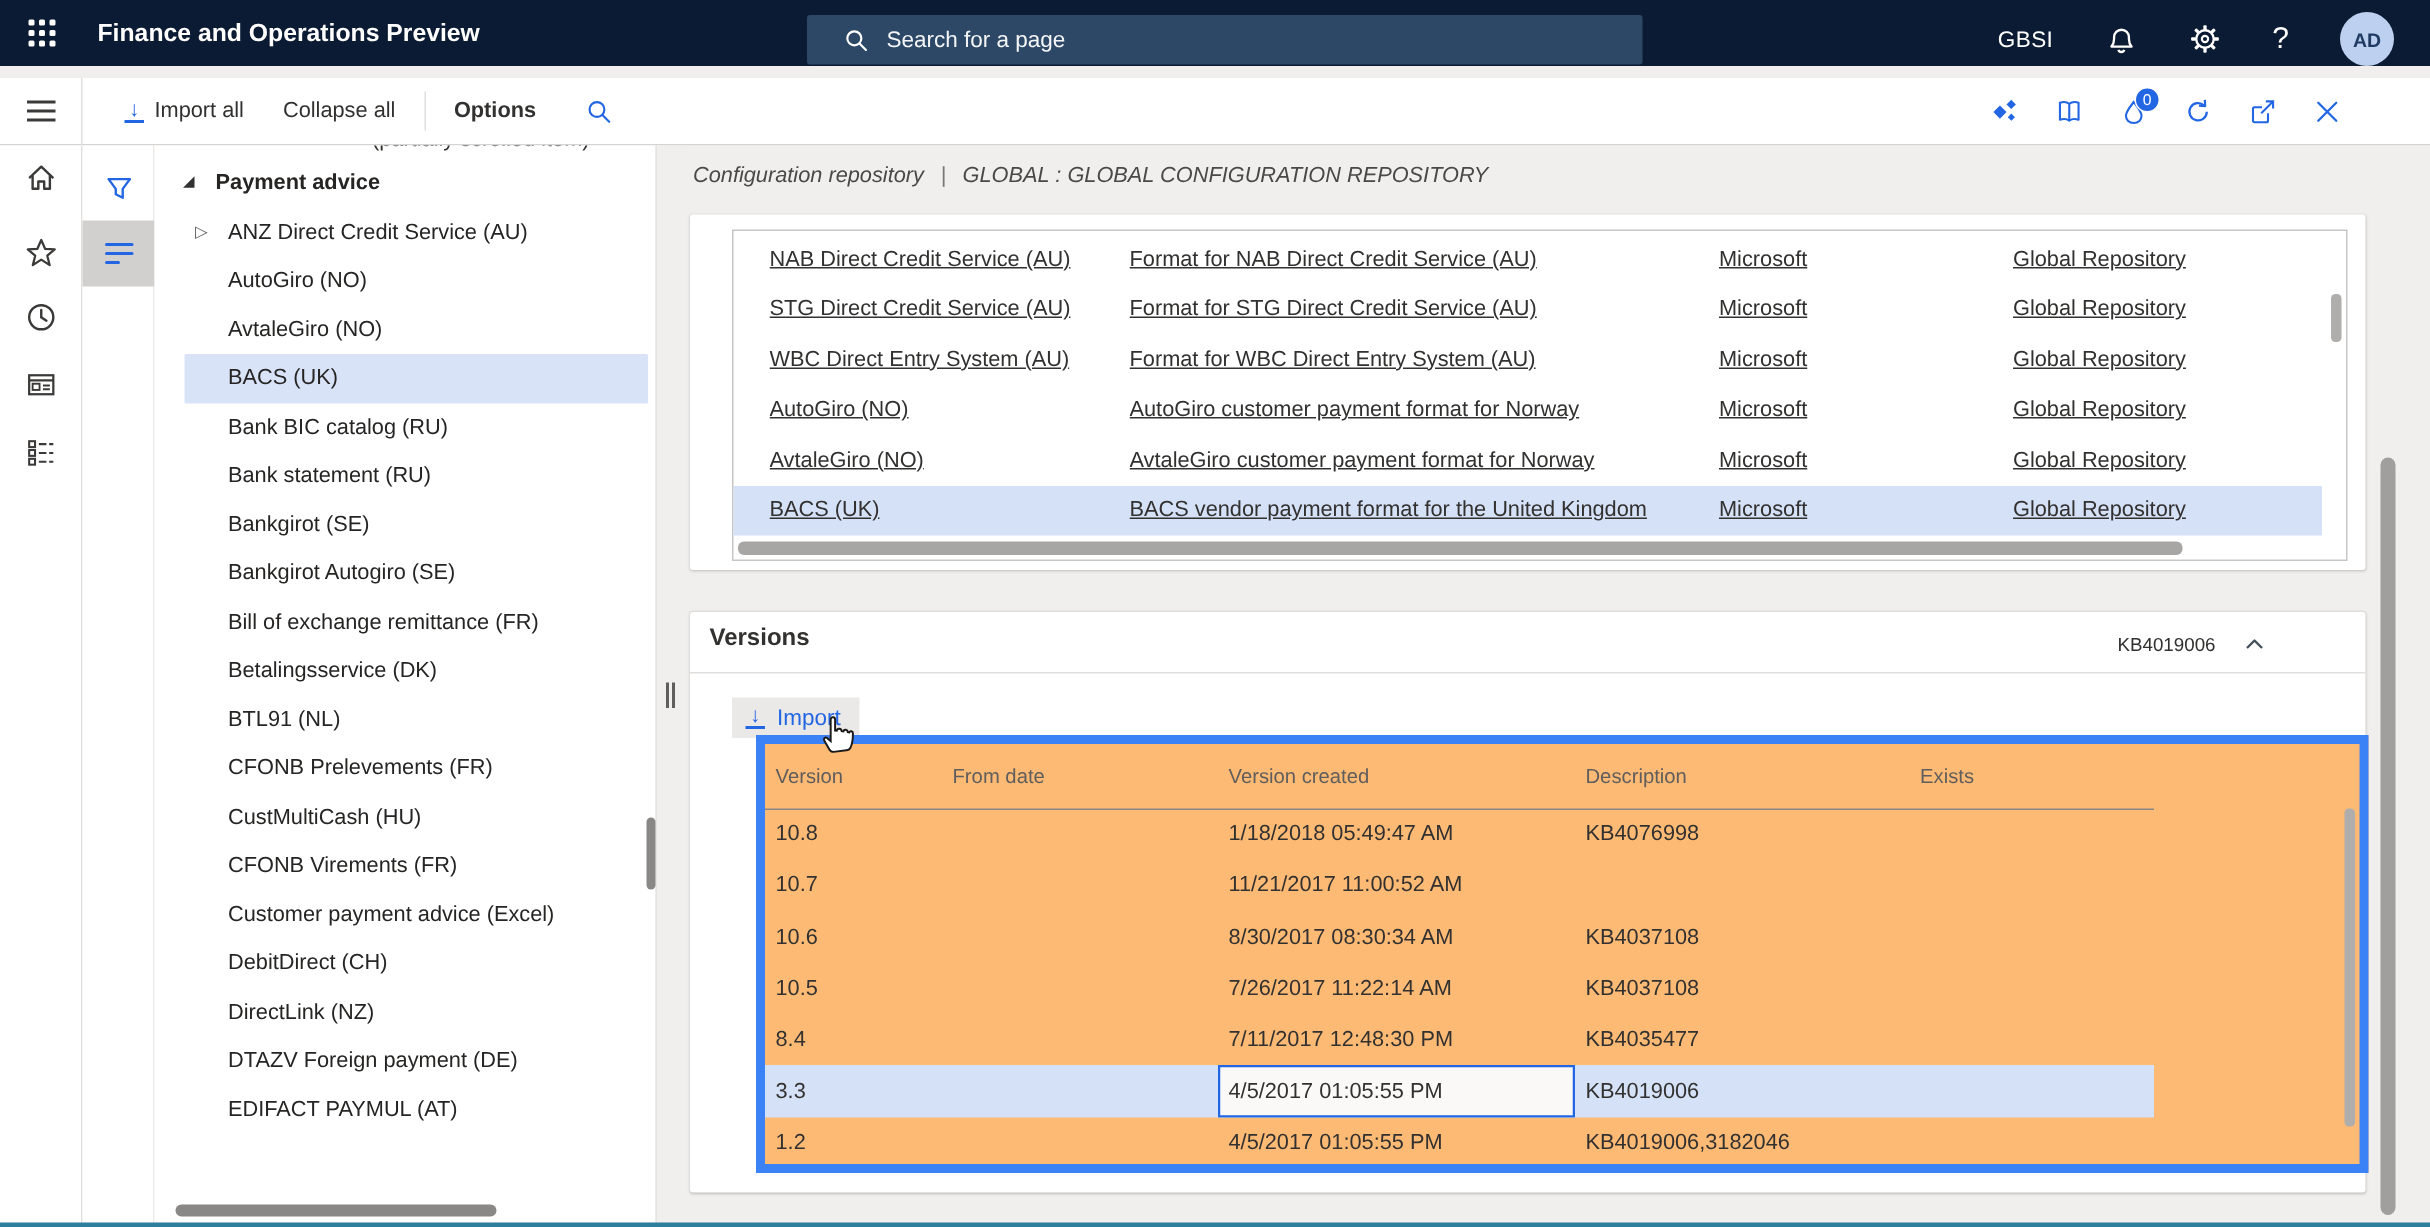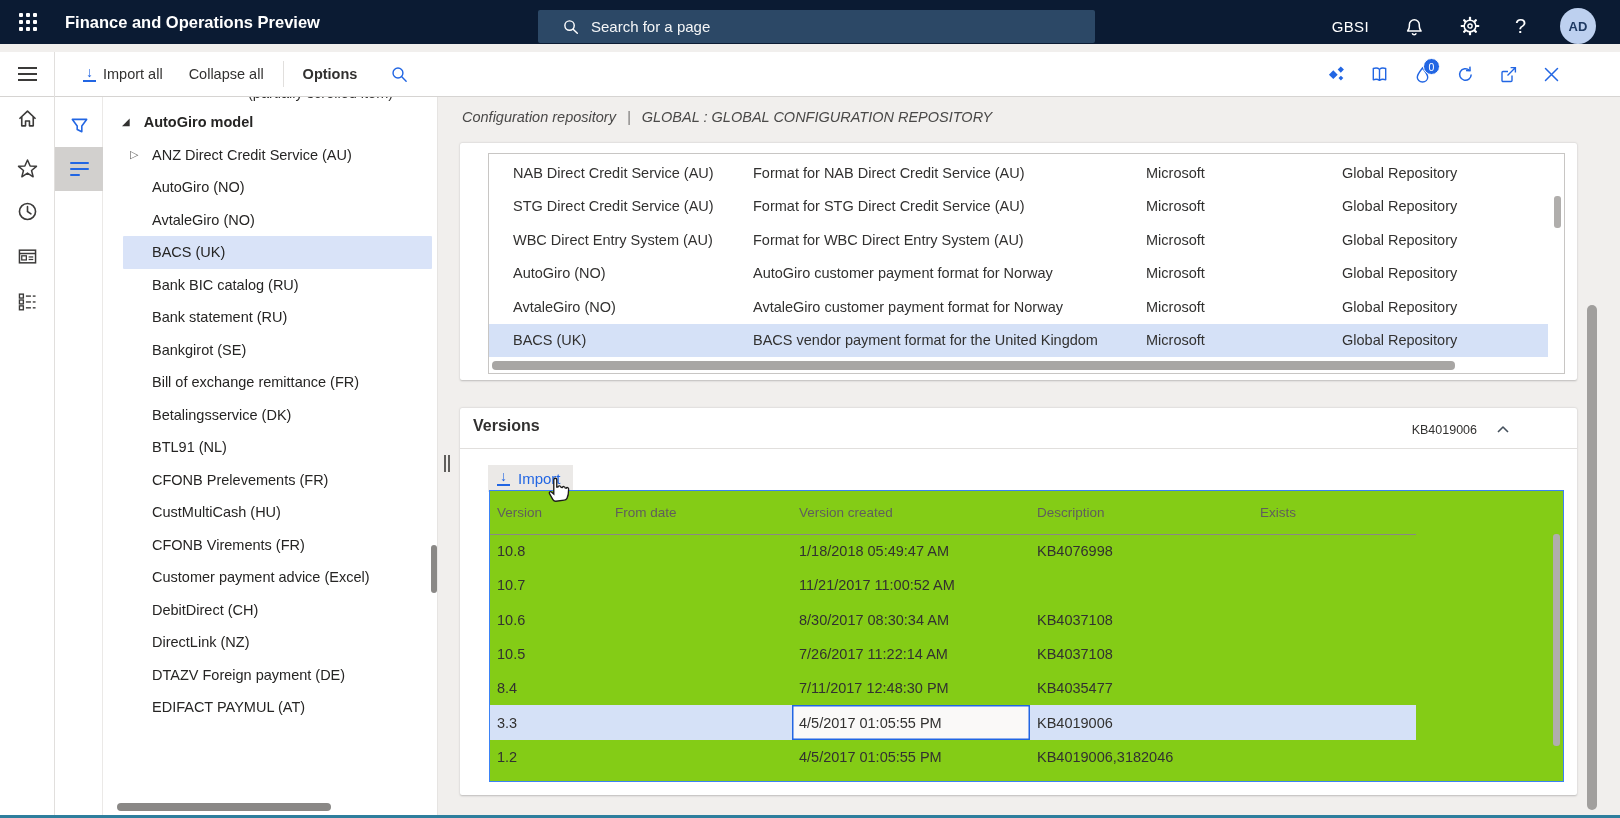--- a/index.html
+++ b/index.html
@@ -69,36 +69,36 @@
   .content { position:absolute; left:457px; top:0; width:1163px; height:719px; }
   .breadcrumb { position:absolute; left:5px; top:12px; font-size:14.5px; color:#4a4948; display:flex; gap:11px; white-space:nowrap;font-style:italic; }
   .breadcrumb .seg { cursor:pointer; }
   .breadcrumb .sep { color:#7a7877; }
 
   .card { position:absolute; left:3px; width:1117px; background:#fff; box-shadow:0 .6px 2px rgba(0,0,0,.22); border-radius:2px; }
   .card1 { top:46px; height:237px; }
   .card2 { top:311px; height:387px; }
 
   
-  .fgrid { position:absolute; left:28px; top:10px; width:1077px; height:221px; border:1px solid #c8c6c4; background:#fff; }
+  .fgrid { position:absolute; left:28px; top:10px; width:1077px; height:221px; border:1px solid #c8c6c4; background:#fff;text-decoration:underline; }
   .frow { display:grid; grid-template-columns:24px 240px 393px 196px auto; height:33.5px; align-items:center; font-size:14.5px; color:#323130; margin-right:16px; cursor:pointer; }
   .frow.sel { background:#d5e1f7; }
   .frow div { white-space:nowrap; overflow:hidden; }
   .fg-hthumb { position:absolute; left:3px; bottom:3px; width:963px; height:9px; background:#a8a6a4; border-radius:4px; cursor:pointer; }
   .fg-vthumb { position:absolute; right:3px; top:42px; width:7px; height:32px; background:#b0aeac; border-radius:3px; cursor:pointer; }
 
   
   .v-title { position:absolute; left:13px; top:9px; font-size:16px; font-weight:bold; color:#323130; }
   .v-kb { position:absolute; right:100px; top:15px; font-size:12.5px; color:#323130; }
   .v-chev { position:absolute; right:66px; top:14px; width:16px; height:16px; color:#44505c; cursor:pointer; }
   .v-divider { position:absolute; left:0; top:40px; width:100%; height:1px; background:#e1dfdd; }
   .import-btn { position:absolute; left:28px; top:57px; height:27px; padding:0 12px 0 9px; background:#ebe9e7; display:flex; align-items:center; gap:8px; color:#2266e3; font-size:15px; cursor:pointer; }
   .cursor-hand { position:absolute; left:86px; top:63px; width:27px; height:33px; z-index:9; pointer-events:none; }
 
-  .vgrid { position:absolute; left:29px; top:82px; width:1075px; height:292px; border:1px solid #3b82f6; background:#84cc16; }
+  .vgrid { position:absolute; left:44px; top:82px; width:1075px; height:292px; border:6px solid #3b82f6; background:#fdba74; }
   .vhead { display:grid; grid-template-columns:118px 184px 238px 223px 163px; height:43px; align-items:center; font-size:13.5px; color:#605e5c; }
   .vhead div { padding-left:7px; cursor:pointer; }
   .vhead-line { position:absolute; left:0; top:43px; width:926px; height:1px; background:#8a8886; }
   .vrow { display:grid; grid-template-columns:118px 184px 238px 223px 163px; height:34.3px; align-items:stretch; font-size:14.5px; color:#323130; width:926px; cursor:pointer; }
   .vrow > div { display:flex; align-items:center; padding-left:7px; white-space:nowrap; }
   .vrow.sel { background:#d5e1f7; }
   .vrow .cell-focus { box-shadow:inset 0 0 0 1.5px #2266e3; background:#faf9f8; }
   .vg-vthumb { position:absolute; right:3px; top:43px; width:7px; height:212px; background:#b0aeac; border-radius:3px; cursor:pointer; }
 
   .page-vthumb { position:absolute; left:1587px; top:208px; width:10px; height:505px; background:#a19f9d; border-radius:5px; cursor:pointer; }
@@ -264,21 +264,21 @@
         </span>
     </div>
   </div>
 
   <div class="tree-panel">
     <div class="tree-clip">
         <span>(partially scrolled item)</span>
       </div>
     <div class="tree-row tree-root">
       <span class="caret">◢</span>
-      <span>AutoGiro model</span>
+      <span>Payment advice</span>
     </div>
     <div id="tree-items">
         <div class="tree-row tree-item">
     <span class="caret">▷</span>
     <span class="lbl">ANZ Direct Credit Service (AU)</span>
   </div>
         <div class="tree-row tree-item">
     <span class="caret"></span>
     <span class="lbl">AutoGiro (NO)</span>
   </div>
@@ -294,20 +294,24 @@
     <span class="caret"></span>
     <span class="lbl">Bank BIC catalog (RU)</span>
   </div>
         <div class="tree-row tree-item">
     <span class="caret"></span>
     <span class="lbl">Bank statement (RU)</span>
   </div>
         <div class="tree-row tree-item">
     <span class="caret"></span>
     <span class="lbl">Bankgirot (SE)</span>
+  </div>
+        <div class="tree-row tree-item">
+    <span class="caret"></span>
+    <span class="lbl">Bankgirot Autogiro (SE)</span>
   </div>
         <div class="tree-row tree-item">
     <span class="caret"></span>
     <span class="lbl">Bill of exchange remittance (FR)</span>
   </div>
         <div class="tree-row tree-item">
     <span class="caret"></span>
     <span class="lbl">Betalingsservice (DK)</span>
   </div>
         <div class="tree-row tree-item">

